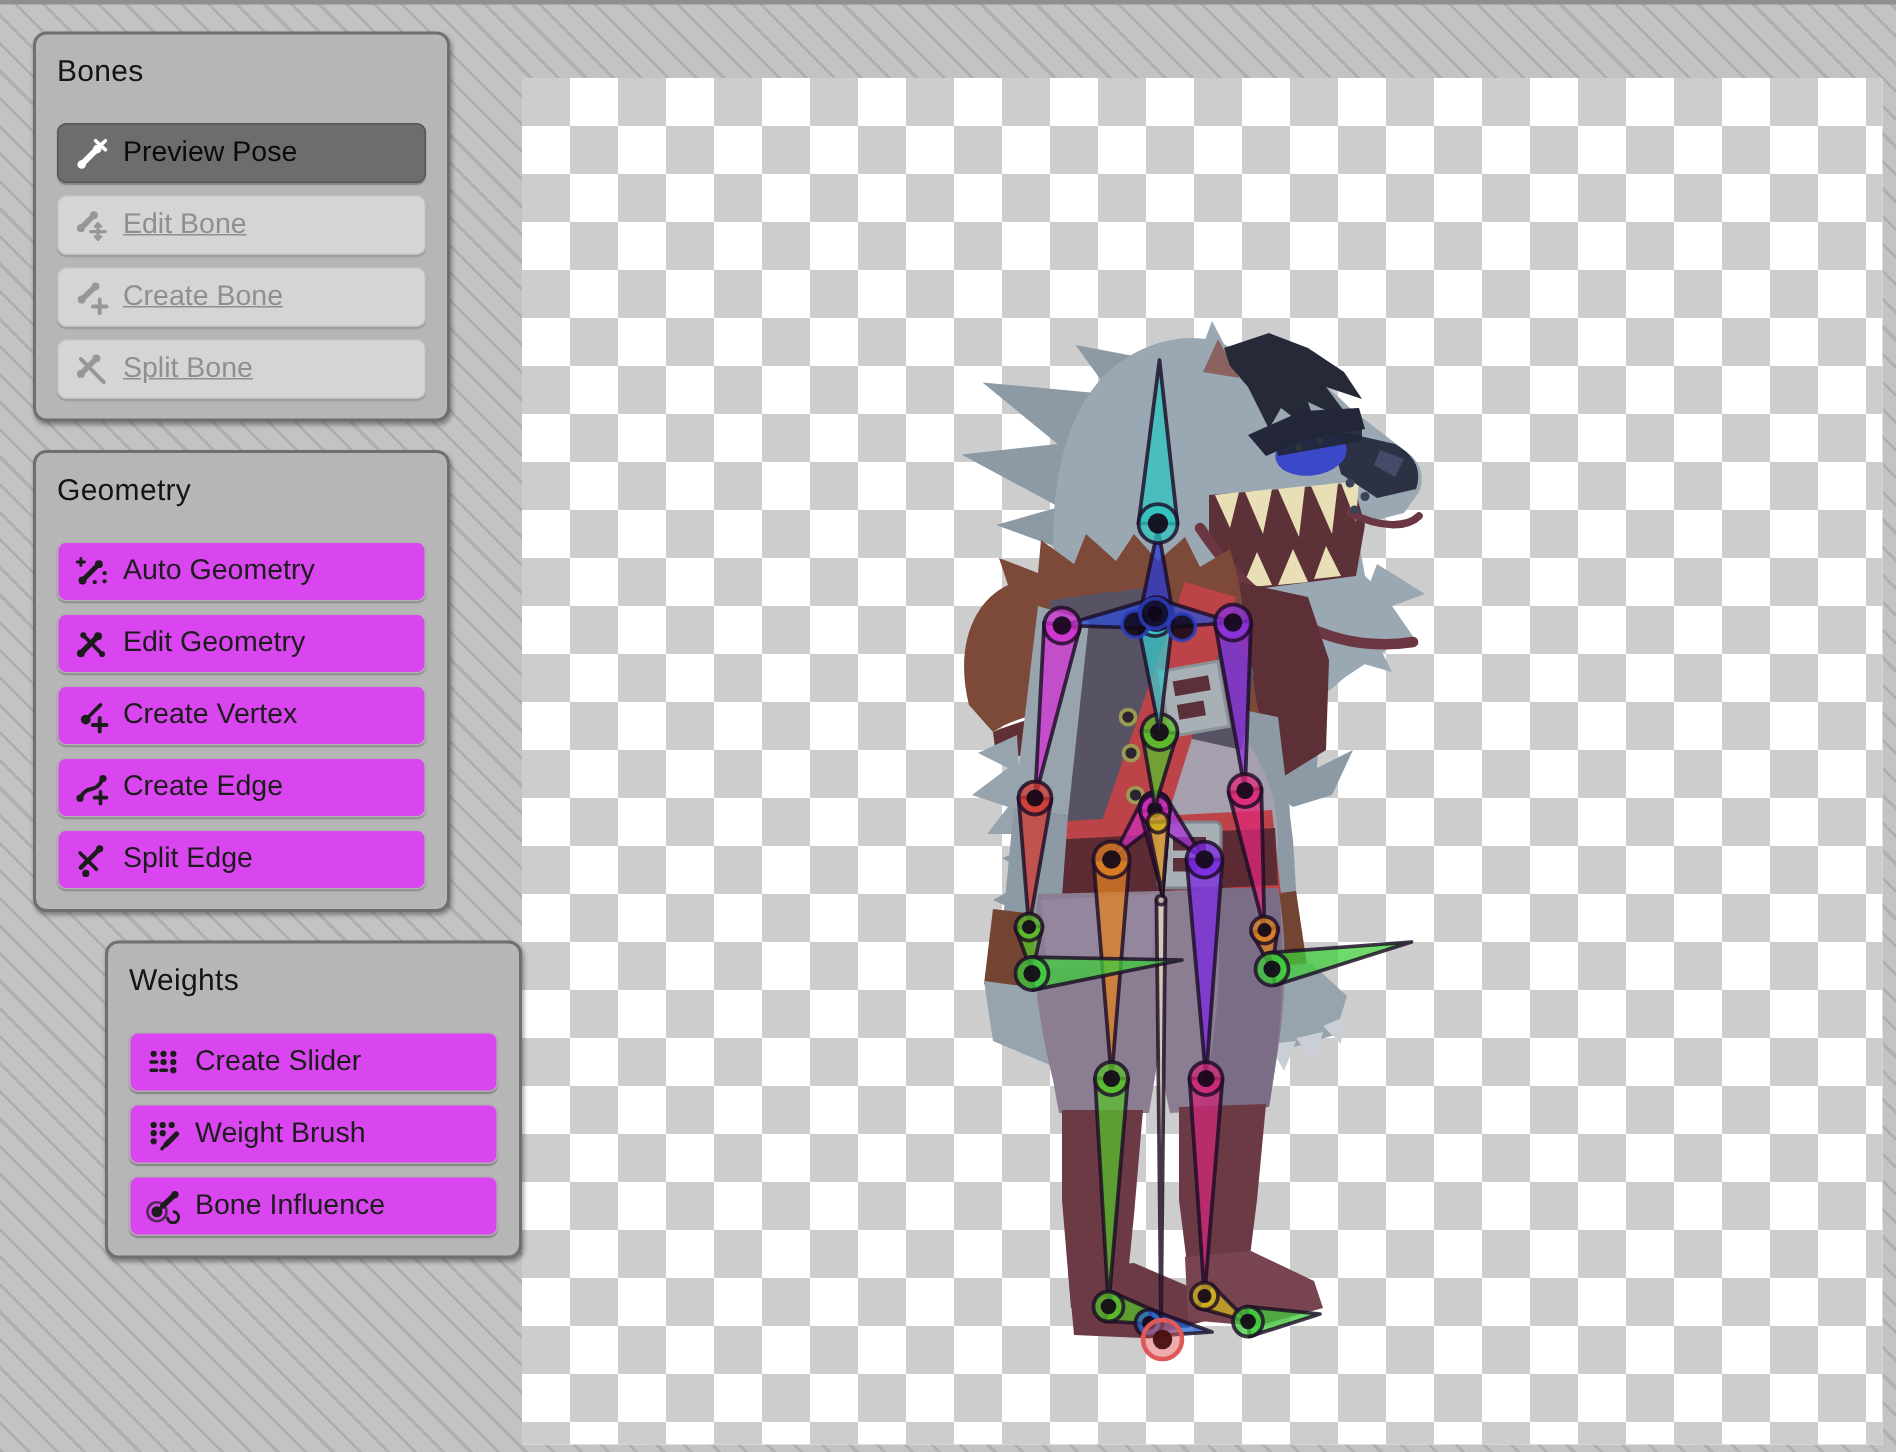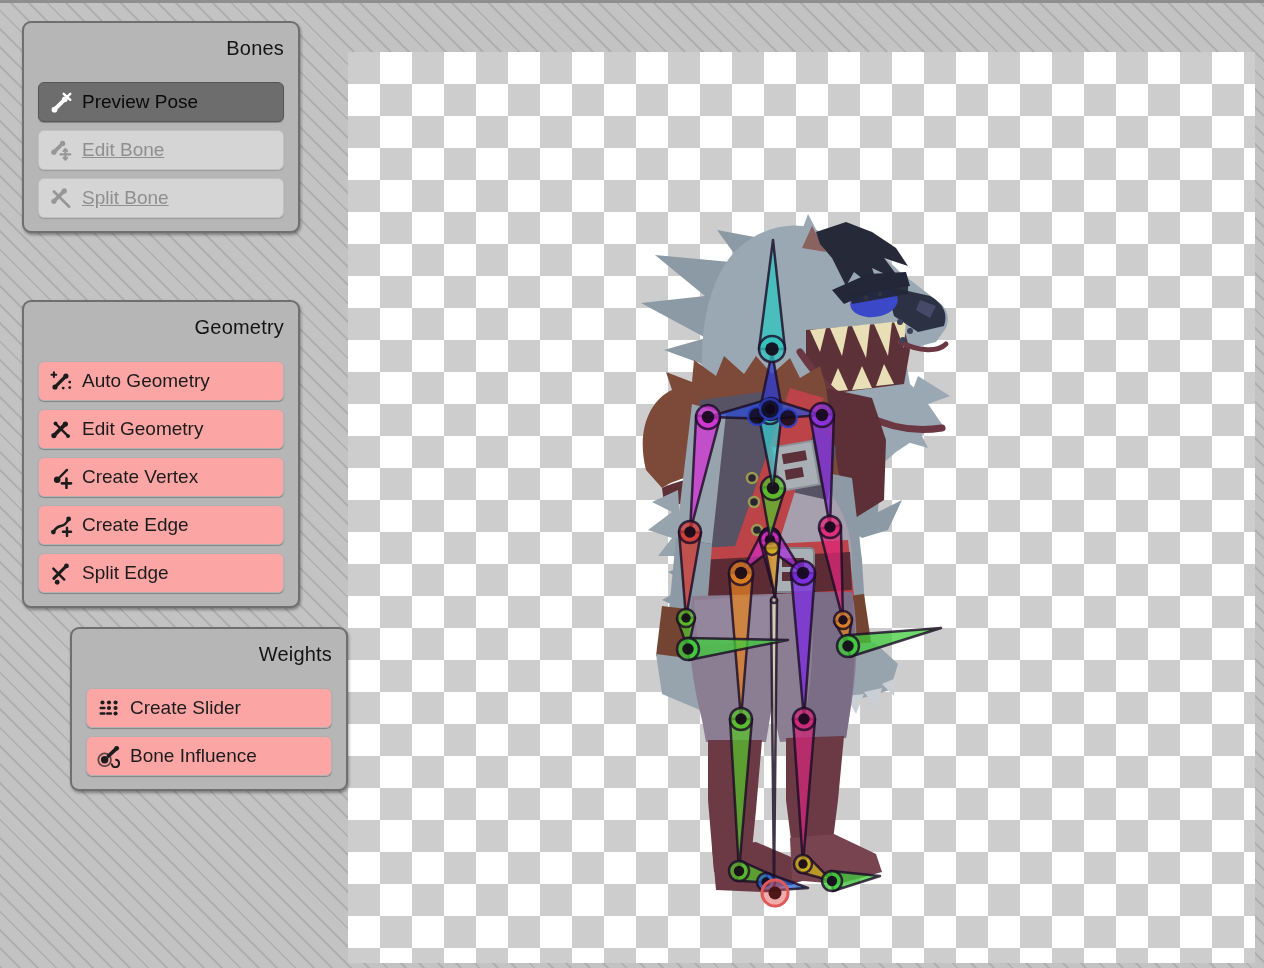--- a/index.html
+++ b/index.html
@@ -22,27 +22,27 @@
   }
   svg.scene{position:absolute;left:0;top:0;width:1264px;height:968px;pointer-events:none;}
   
   .panel{
     position:absolute;left:22px;width:278px;box-sizing:border-box;
     background:#b6b6b6;border:2px solid #6f6f6f;border-radius:9px;
     box-shadow:1px 2px 3px rgba(0,0,0,.35);
     padding:12px 14px 13px 14px;
   }
   .panel-title{
-    text-align:right;font-size:20px;color:#141414;line-height:26px;
+    text-align:left;font-size:20px;color:#141414;line-height:26px;
     margin:0 0 21px 0;letter-spacing:.2px;
   }
   .btn{
     height:40px;border-radius:6px;margin-bottom:8px;
     display:flex;align-items:center;gap:9px;padding:0 10px;
-    background:#fca5a5;border:1px solid #b2b2b2;
+    background:#d946ef;border:1px solid #b2b2b2;
     box-shadow:0 1px 1px rgba(0,0,0,.28);
     box-sizing:border-box;cursor:default;
   }
   .btn:last-child{margin-bottom:0;}
   .btn .icon{width:24px;height:24px;flex:0 0 24px;color:#1c1c1c;display:block;}
   .btn .icon svg{width:24px;height:24px;display:block;}
   .btn .lbl{font-size:19px;color:#1c1c1c;white-space:nowrap;}
   .btn.active{background:#6d6d6d;border-color:#565656;}
   .btn.active .icon{color:#ffffff;}
   .btn.active .lbl{color:#0a0a0a;}
@@ -332,20 +332,31 @@
             <circle cx="12.5" cy="5" r="2.4" fill="currentColor" stroke="none"></circle>
             <path d="M15 10.5 V19.5 M10.5 15 H19.5" stroke-width="2"></path>
             <path d="M13.2 12 L15 10 L16.8 12 M13.2 18 L15 20 L16.8 18" stroke-width="1.6"></path>
           </svg>
         </span>
         <span class="lbl">Edit Bone</span>
       </div>
       <div class="btn disabled">
         <span class="icon">
           <svg viewBox="0 0 22 22" fill="none" stroke="currentColor" stroke-linecap="round" stroke-linejoin="round">
+            <line x1="5" y1="12.5" x2="13.5" y2="4.5" stroke-width="3.4"></line>
+            <circle cx="5" cy="12.5" r="2.4" fill="currentColor" stroke="none"></circle>
+            <circle cx="13.5" cy="4.5" r="2.4" fill="currentColor" stroke="none"></circle>
+            <path d="M16 12.5 V21 M11.8 16.8 H20.2" stroke-width="2.4"></path>
+          </svg>
+        </span>
+        <span class="lbl">Create Bone</span>
+      </div>
+      <div class="btn disabled">
+        <span class="icon">
+          <svg viewBox="0 0 22 22" fill="none" stroke="currentColor" stroke-linecap="round" stroke-linejoin="round">
             <line x1="4.5" y1="14" x2="14" y2="4.5" stroke-width="3.4"></line>
             <circle cx="4.5" cy="14" r="2.4" fill="currentColor" stroke="none"></circle>
             <circle cx="14" cy="4.5" r="2.4" fill="currentColor" stroke="none"></circle>
             <path d="M4.5 5 L18.5 19" stroke-width="2.4"></path>
           </svg>
         </span>
         <span class="lbl">Split Bone</span>
       </div>
     </div>
     <div class="panel" style="top: 300px;">
@@ -422,20 +433,35 @@
             <circle cx="17" cy="11" r="1.9" fill="currentColor" stroke="none"></circle>
             <circle cx="17" cy="16" r="1.9" fill="currentColor" stroke="none"></circle>
             <path d="M3.4 11 h3.4 M3.4 16 h3.4 M9.4 16 h3.4" stroke-width="2.2"></path>
           </svg>
         </span>
         <span class="lbl">Create Slider</span>
       </div>
       <div class="btn">
         <span class="icon">
           <svg viewBox="0 0 22 22" fill="none" stroke="currentColor" stroke-linecap="round" stroke-linejoin="round">
+            <circle cx="5" cy="5.5" r="1.9" fill="currentColor" stroke="none"></circle>
+            <circle cx="10.5" cy="5.5" r="1.9" fill="currentColor" stroke="none"></circle>
+            <circle cx="16" cy="5.5" r="1.9" fill="currentColor" stroke="none"></circle>
+            <circle cx="5" cy="10.5" r="1.9" fill="currentColor" stroke="none"></circle>
+            <circle cx="10.5" cy="10.5" r="1.9" fill="currentColor" stroke="none"></circle>
+            <circle cx="5" cy="15.5" r="1.9" fill="currentColor" stroke="none"></circle>
+            <line x1="12.5" y1="17.5" x2="19" y2="11" stroke-width="3.2"></line>
+            <path d="M10 20 l2.5 -2.5" stroke-width="2"></path>
+          </svg>
+        </span>
+        <span class="lbl">Weight Brush</span>
+      </div>
+      <div class="btn">
+        <span class="icon">
+          <svg viewBox="0 0 22 22" fill="none" stroke="currentColor" stroke-linecap="round" stroke-linejoin="round">
             <circle cx="7" cy="14.5" r="3.4" fill="currentColor" stroke="none"></circle>
             <circle cx="7" cy="14.5" r="5.8" stroke-width="1.6" opacity=".7"></circle>
             <line x1="10.5" y1="11" x2="18" y2="4" stroke-width="3.4"></line>
             <circle cx="18" cy="4" r="2.2" fill="currentColor" stroke="none"></circle>
             <path d="M13.5 18.5 a3.4 3.4 0 1 0 4 -4" stroke-width="1.8"></path>
           </svg>
         </span>
         <span class="lbl">Bone Influence</span>
       </div>
     </div>

